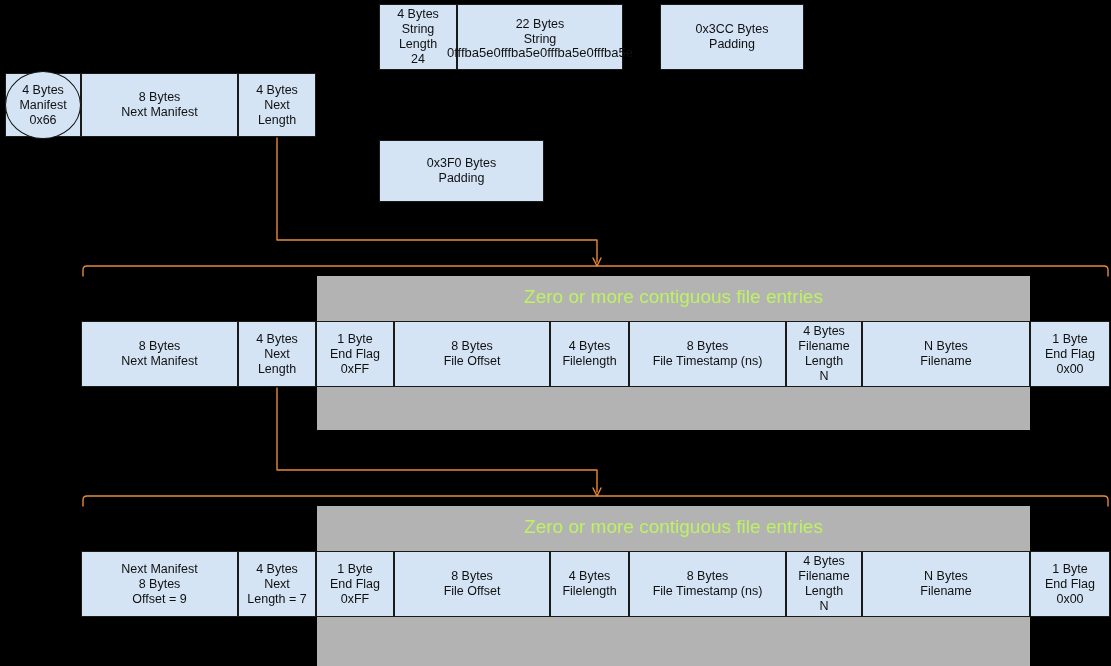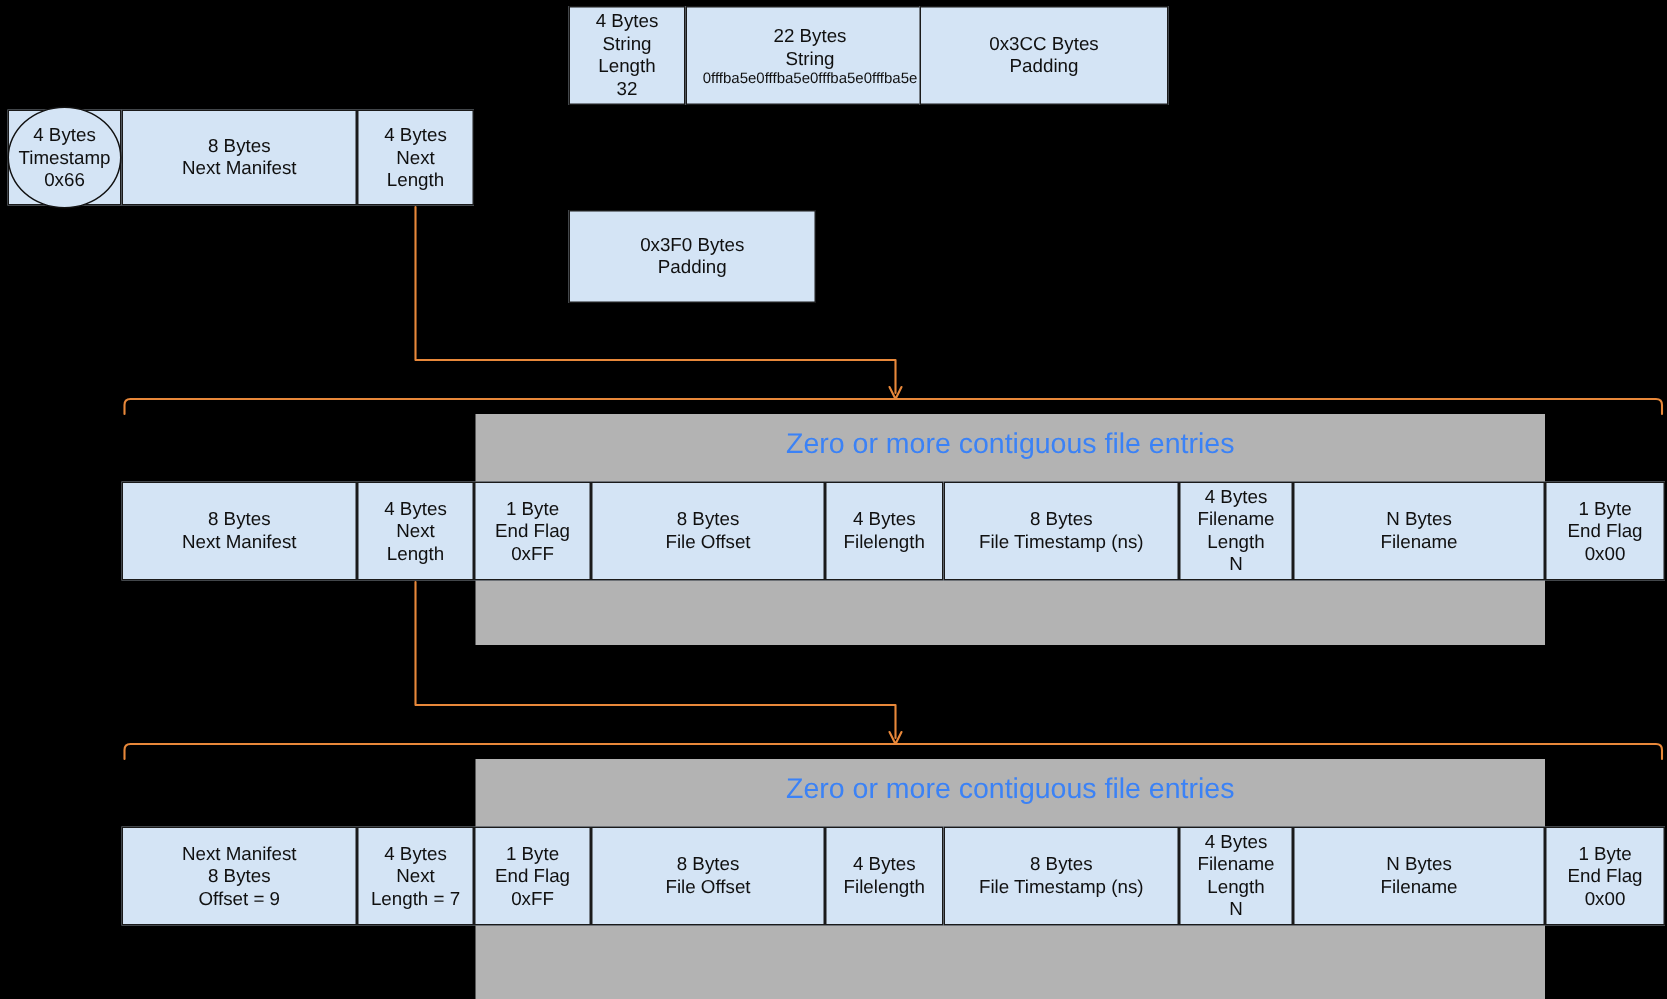--- a/index.html
+++ b/index.html
@@ -5,63 +5,63 @@
   html,body{margin:0;padding:0;background:#000;}
   body{width:1111px;height:666px;overflow:hidden;
        font-family:"Liberation Sans","DejaVu Sans",sans-serif;color:#111;}
   #stage{position:relative;width:1111px;height:666px;background:#000;}
 
   .box{position:absolute;background:#d4e4f5;border:1px solid #1a1a1a;
        box-sizing:border-box;display:flex;flex-direction:column;
        align-items:center;justify-content:center;text-align:center;
        font-size:12.5px;line-height:15px;color:#101010;}
   .box .ln{display:block;white-space:nowrap;}
-  .box .ln.small{font-size:10px;line-height:11px;}
+  .box .ln.small{font-size:13px;line-height:11px;}
 
   .grayband{position:absolute;background:#b3b3b3;box-sizing:border-box;}
   .bandtitle{position:absolute;display:flex;align-items:center;
-             justify-content:center;font-size:19px;color:#3b82f6;}
+             justify-content:center;font-size:19px;color:#bef264;}
 
   .ellipse{position:absolute;border:1.6px solid #111;border-radius:50%;
            background:#d4e4f5;box-sizing:border-box;
            display:flex;flex-direction:column;align-items:center;
            justify-content:center;text-align:center;
            font-size:12.5px;line-height:15px;color:#101010;z-index:3;}
 
   svg.wires{position:absolute;left:0;top:0;width:1111px;height:666px;
             pointer-events:none;z-index:4;}
 </style>
 </head>
 <body>
 
 <div id="stage">
 
   <div class="box" style="left:379px;top:4px;width:78px;height:66px;">
     <span class="ln">4 Bytes</span>
     <span class="ln">String</span>
     <span class="ln">Length</span>
-    <span class="ln">32</span>
+    <span class="ln">24</span>
   </div>
 
   <div class="box" style="left:457px;top:4px;width:166px;height:66px;">
     <span class="ln">22 Bytes</span>
     <span class="ln">String</span>
     <span class="ln small">0fffba5e0fffba5e0fffba5e0fffba5e</span>
   </div>
 
-  <div class="box" style="left:613px;top:4px;width:166px;height:66px;">
+  <div class="box" style="left:660px;top:4px;width:144px;height:66px;">
     <span class="ln">0x3CC Bytes</span>
     <span class="ln">Padding</span>
   </div>
 
   <div class="box" style="left:5px;top:73px;width:76px;height:64px;"></div>
 
   <div class="ellipse" style="left:5px;top:71px;width:76px;height:68px;">
     <span class="ln">4 Bytes</span>
-    <span class="ln">Timestamp</span>
+    <span class="ln">Manifest</span>
     <span class="ln">0x66</span>
   </div>
 
   <div class="box" style="left:81px;top:73px;width:157px;height:64px;">
     <span class="ln">8 Bytes</span>
     <span class="ln">Next Manifest</span>
   </div>
 
   <div class="box" style="left:238px;top:73px;width:78px;height:64px;">
     <span class="ln">4 Bytes</span>

